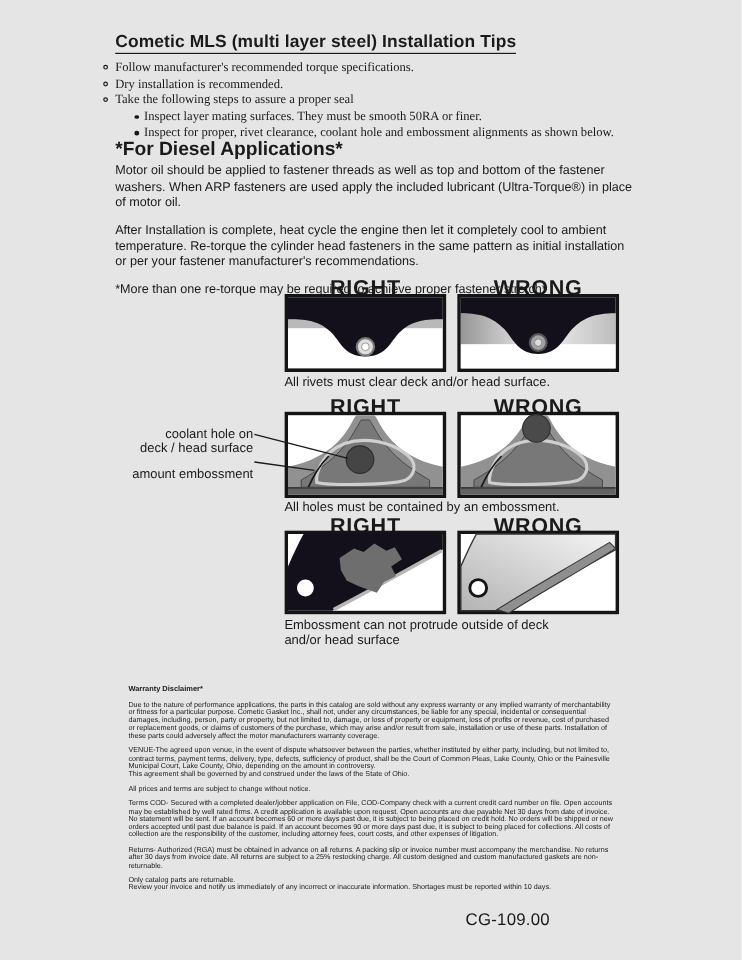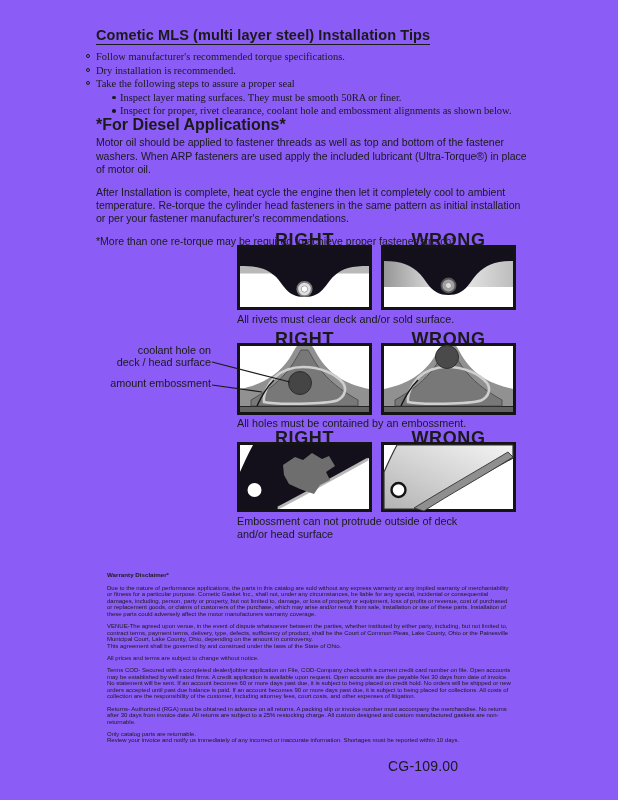--- a/index.html
+++ b/index.html
@@ -1,19 +1,19 @@
 <!DOCTYPE html>
 <html><head>
 <meta charset="utf-8">
 <style>
   * { margin: 0; padding: 0; box-sizing: border-box; }
   html, body { width: 618px; height: 800px; background: #ffffff; overflow: hidden; }
   body { font-family: "Liberation Sans", sans-serif; color: #1a1a1a; position: relative; }
 
-  .page { position: absolute; left: 0; top: 0; width: 618px; height: 800px; background: #8b5cf6; }
+  .page { position: absolute; left: 0; top: 0; width: 618px; height: 800px; background: #e5e5e5; }
 
   
   .intro { position: absolute; left: 86px; top: 26px; width: 445px; }
   .title { margin-left: 10px; font-size: 14.5px; font-weight: bold; display: inline-block;
            border-bottom: 1.6px solid #1a1a1a; padding-bottom: 1px; letter-spacing: 0.1px; }
   .bullets { margin-top: 5px; font-size: 10.5px; line-height: 13.6px; font-family: Liberation Serif, serif; }
   .b-item { position: relative; padding-left: 10px; }
   .b-item .ring { position: absolute; left: 0; top: 4px; width: 4px; height: 4px;
                   border: 1px solid #1a1a1a; border-radius: 50%; }
   .sb-item { position: relative; padding-left: 34px; }
@@ -26,21 +26,21 @@
   .diesel p { margin-bottom: 9px; }
 
   
   .diagrams { position: absolute; left: 0; top: 228px; width: 618px; height: 322px; }
   .dg-label { position: absolute; width: 135px; text-align: center; font-size: 18px;
               font-weight: 600; letter-spacing: 0.6px; }
   .panel { position: absolute; width: 135px; }
   .panel svg { display: block; width: 100%; height: 100%; }
   .caption { position: absolute; left: 237px; font-size: 10.8px; line-height: 12.5px; }
   .side-label { position: absolute; text-align: right; font-size: 10.8px; line-height: 11.5px;
-                white-space: pre-line; }
+                white-space: pre-line; margin-top: 12px; }
   .leader-overlay { position: absolute; left: 0; top: 0; width: 618px; height: 322px; pointer-events: none; }
 
   
   .legal { position: absolute; left: 107px; top: 572px; width: 405px; font-size: 6px; line-height: 6.6px; }
   .legal h3 { font-size: 6.2px; font-weight: bold; margin-bottom: 6px; }
   .legal p { margin-bottom: 5.5px; white-space: pre-line; }
 
   .footer-code { position: absolute; left: 388px; top: 758px; font-size: 14px; letter-spacing: 0.2px; }
 </style>
 </head>
@@ -106,21 +106,21 @@
           </linearGradient>
         </defs>
         <rect x="1.5" y="1.5" width="132" height="62" fill="#ffffff" stroke="#141414" stroke-width="3"></rect>
         <rect x="3" y="16" width="129" height="26" fill="url(#g-band)"></rect>
         <rect x="3" y="42" width="129" height="20" fill="#ffffff"></rect>
         <path d="M3,3 H132 V16 C114,16 105,20 96,29 C89,36 85,50 67.5,50 C50,50 46,36 39,29 C30,20 21,16 3,16 Z" fill="#14101b"></path>
         <circle cx="67.5" cy="40.5" r="7" fill="#a2a2a2" stroke="#565656" stroke-width="1.8"></circle>
         <circle cx="67.5" cy="40.5" r="3.1" fill="#dcdcdc" stroke="#8a8a8a" stroke-width="0.8"></circle>
       </svg>
     </div>
-    <div class="caption" style="top:85px;">All rivets must clear deck and/or sold surface.</div>
+    <div class="caption" style="top:85px;">All rivets must clear deck and/or head surface.</div>
 
     <div class="dg-label" style="left:237px; top:101px;">RIGHT</div>
     <div class="dg-label" style="left:381px; top:101px;">WRONG</div>
 
     <div class="side-label" style="left:0px; top:117px; width:211px;">coolant hole on
 deck / head surface</div>
     <div class="side-label" style="left:0px; top:150px; width:211px;">amount embossment</div>
 
     <div class="panel" style="left:237px; top:115px; height:72px;">
       <svg viewBox="0 0 135 72">

